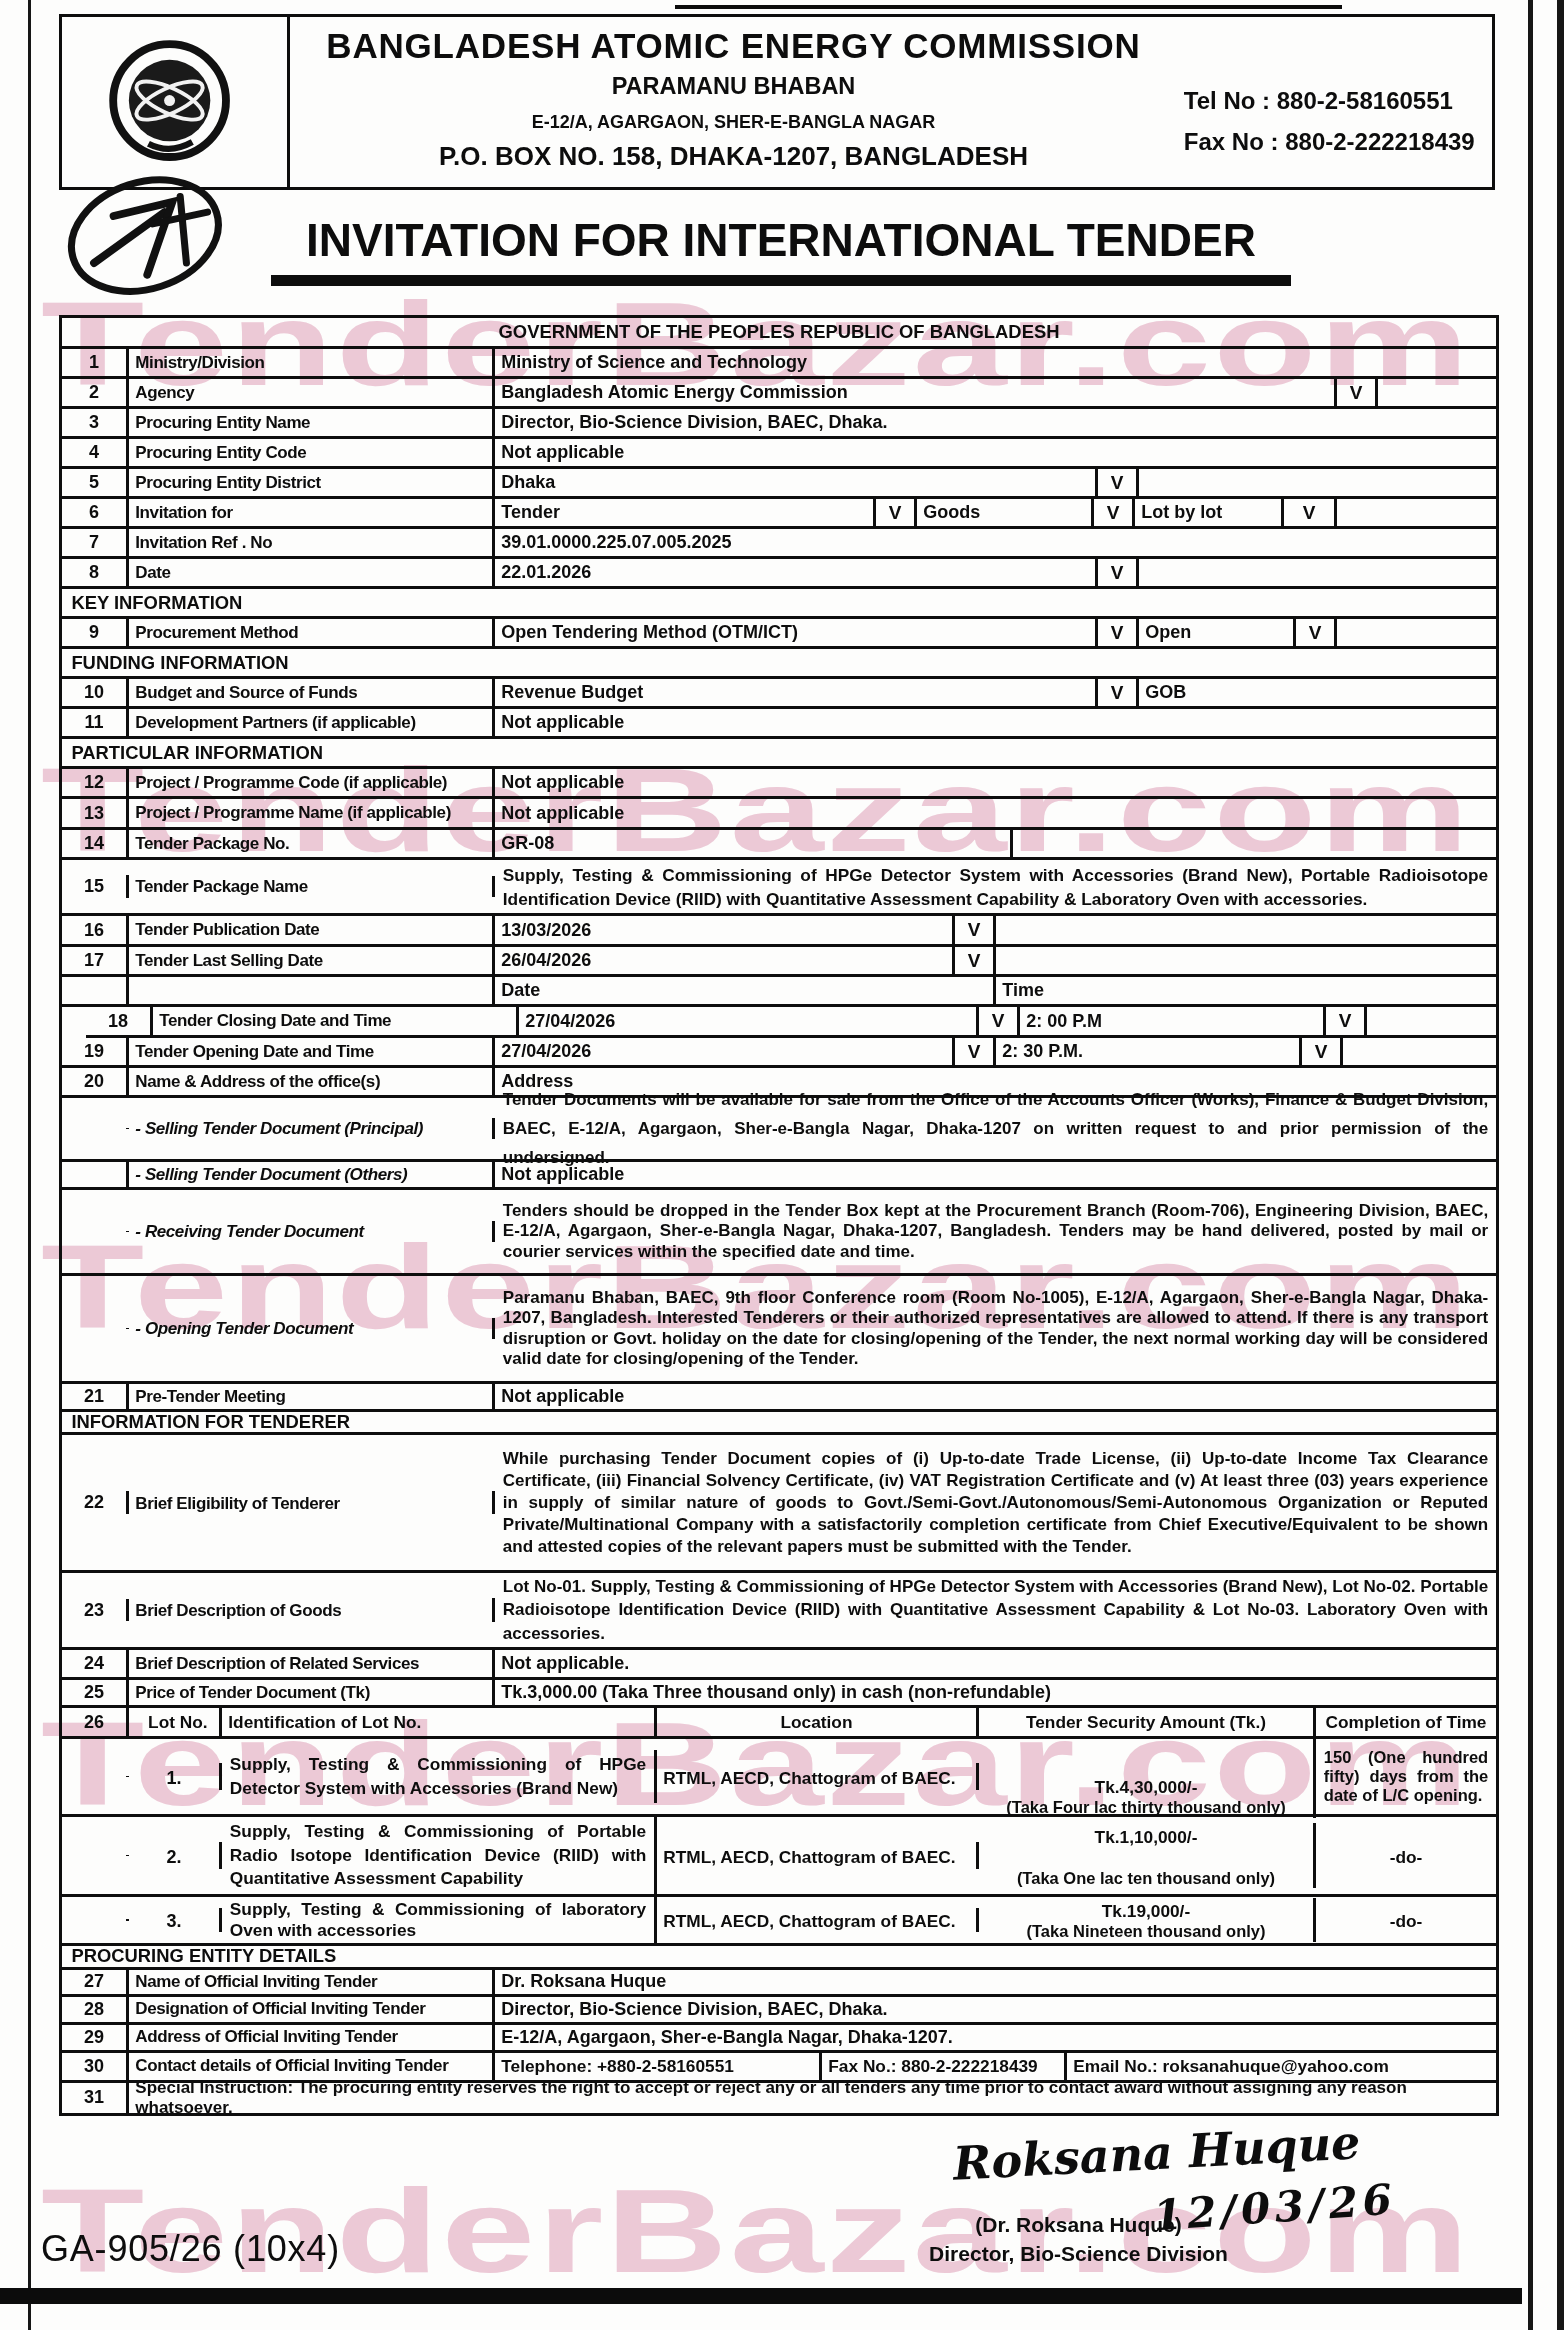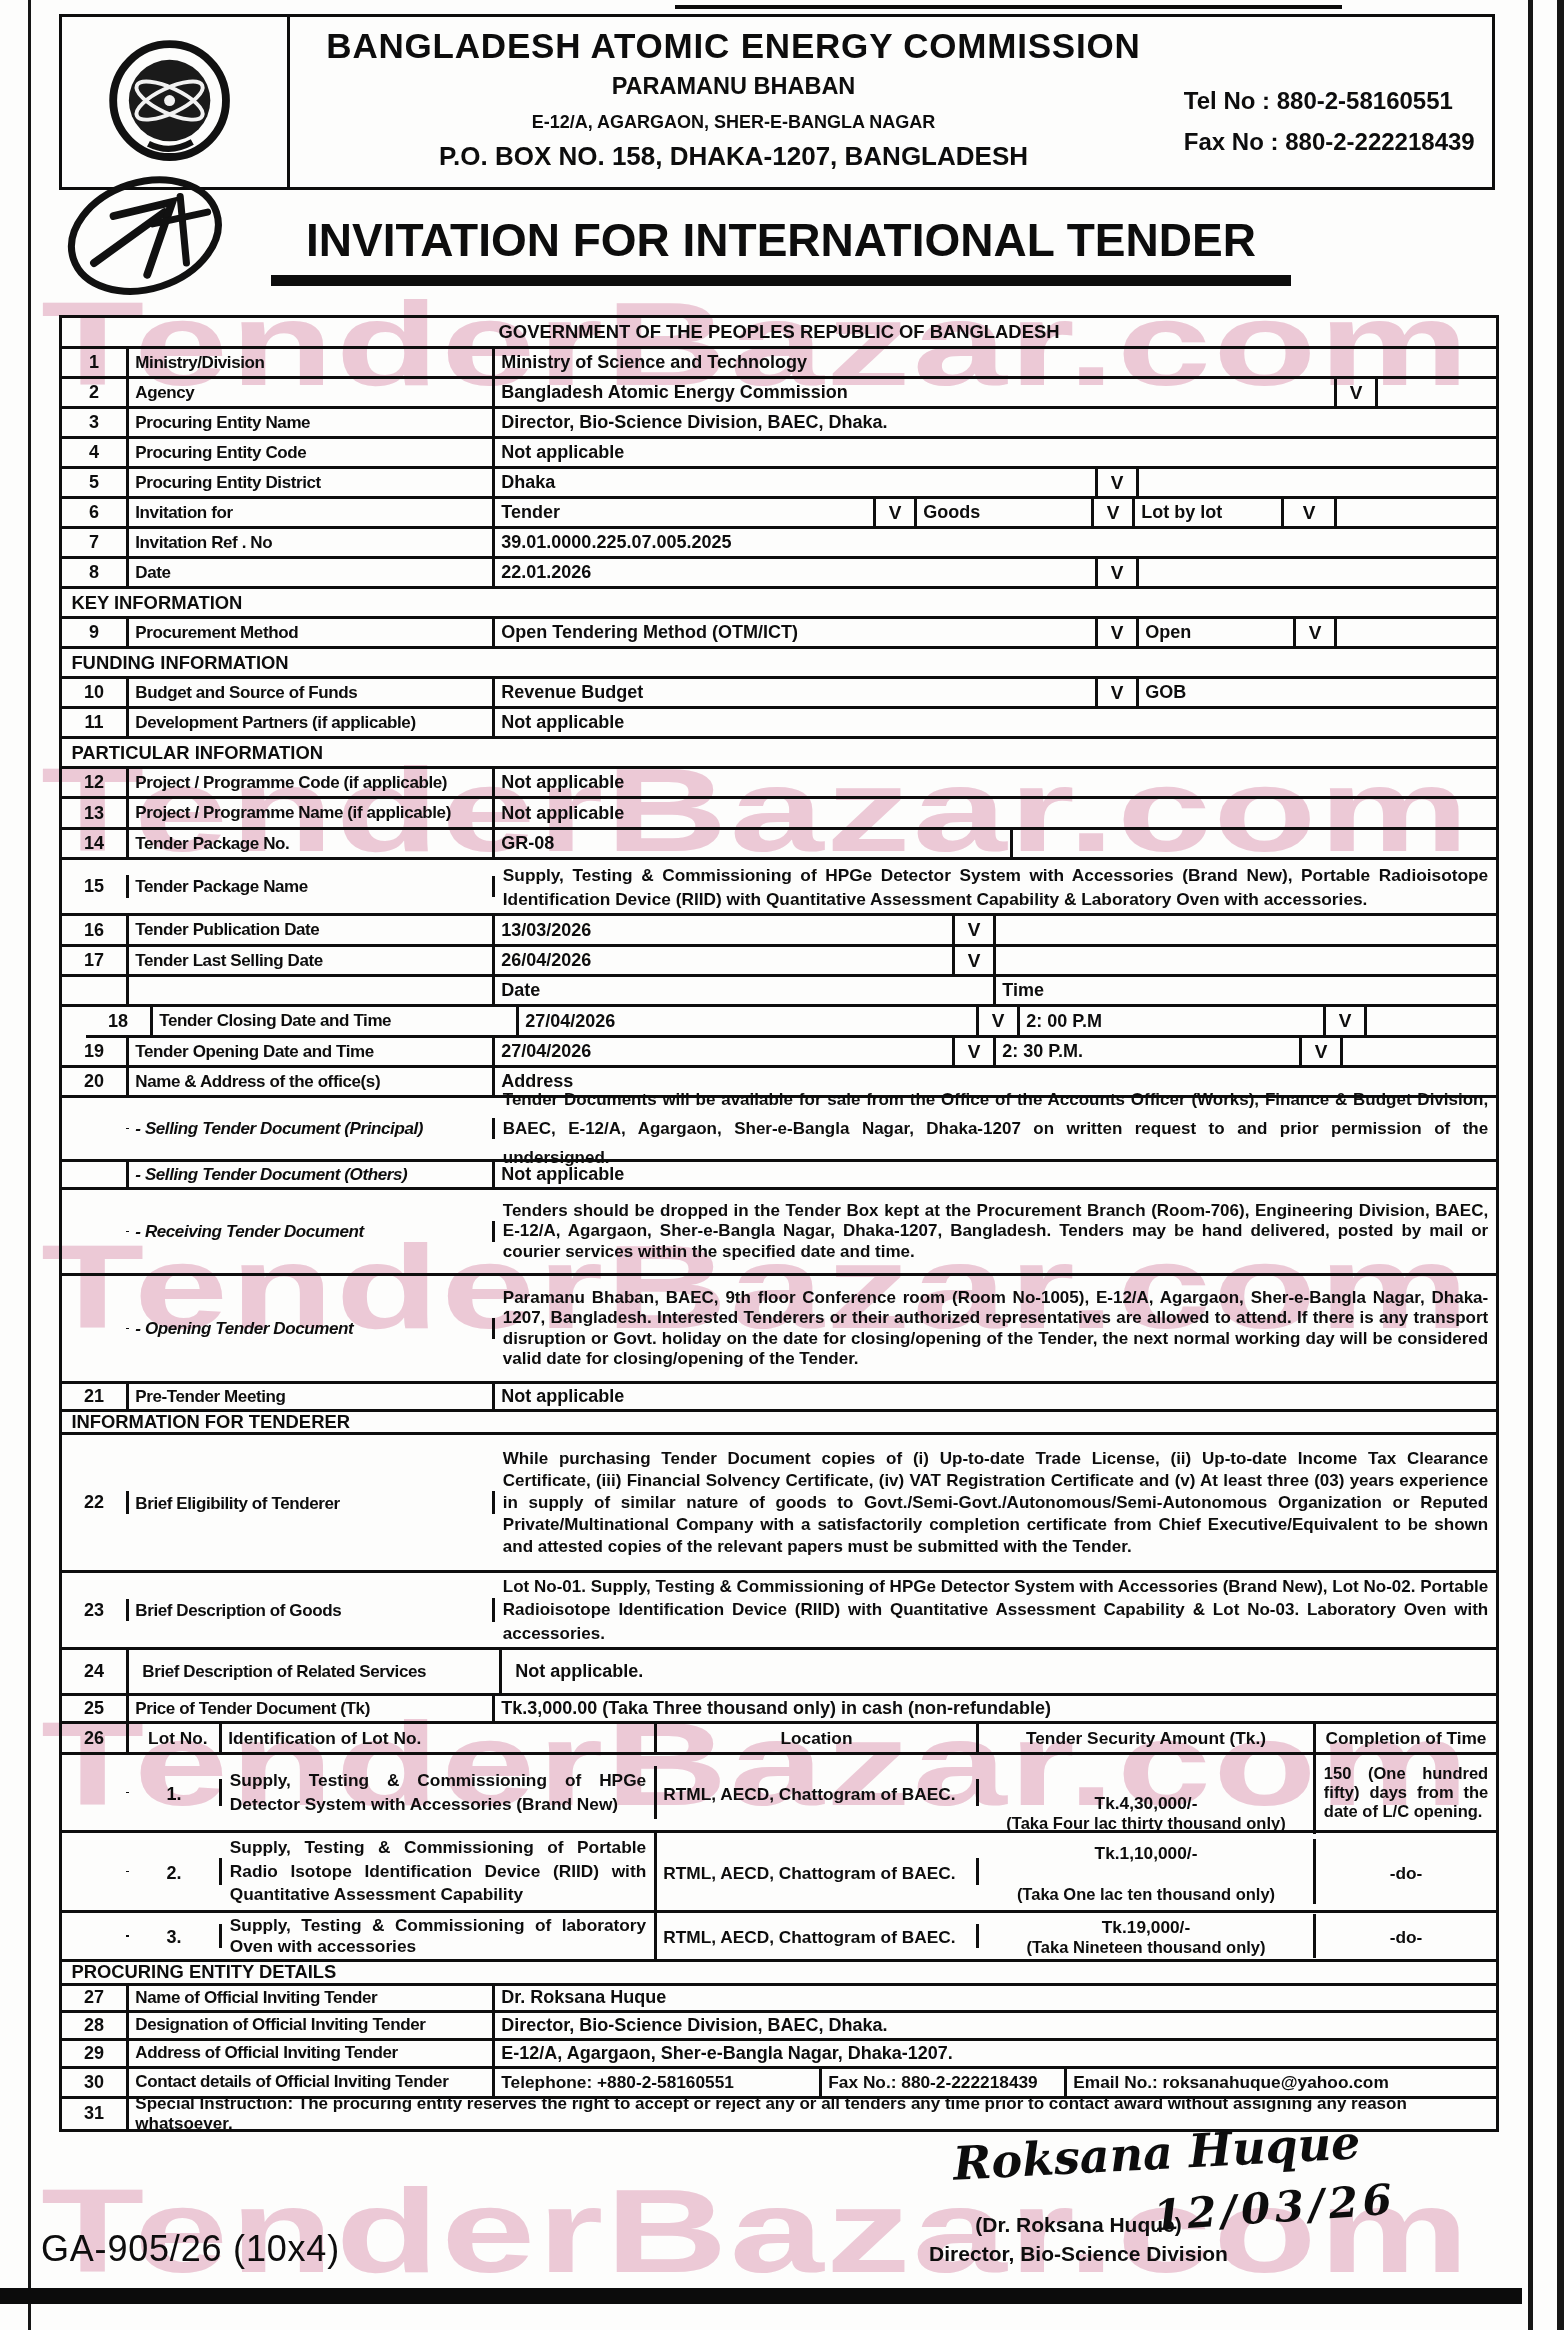--- a/index.html
+++ b/index.html
@@ -329,21 +329,21 @@
       <div class="cell c-label" style="align-items:flex-start; padding-top:3.1px;">Brief Eligibility of Tenderer</div>
       <div class="cell c-val para" style="font-size:17px; line-height:22px;">While purchasing Tender Document copies of (i) Up-to-date Trade License, (ii) Up-to-date Income Tax Clearance Certificate, (iii) Financial Solvency Certificate, (iv) VAT Registration Certificate and (v) At least three (03) years experience in supply of similar nature of goods to Govt./Semi-Govt./Autonomous/Semi-Autonomous Organization or Reputed Private/Multinational Company with a satisfactorily completion certificate from Chief Executive/Equivalent to be shown and attested copies of the relevant papers must be submitted with the Tender.</div>
     </div>
 
     <div class="row vtop" style="height:77px;">
       <div class="cell c-sn">23</div>
       <div class="cell c-label" style="align-items:flex-start; padding-top:3.1px;">Brief Description of Goods</div>
       <div class="cell c-val para" style="font-size:17px; line-height:23.5px;">Lot No-01. Supply, Testing &amp; Commissioning of HPGe Detector System with Accessories (Brand New), Lot No-02. Portable Radioisotope Identification Device (RIID) with Quantitative Assessment Capability &amp; Lot No-03. Laboratory Oven with accessories.</div>
     </div>
 
-    <div class="row" style="height:46px;gap:7px;">
+    <div class="row" style="height:30px;">
       <div class="cell c-sn">24</div>
       <div class="cell c-label">Brief Description of Related Services</div>
       <div class="cell c-val">Not applicable.</div>
     </div>
 
     <div class="row" style="height:28px;">
       <div class="cell c-sn">25</div>
       <div class="cell c-label">Price of Tender Document (Tk)</div>
       <div class="cell c-val">Tk.3,000.00 (Taka Three thousand only) in cash (non-refundable)</div>
     </div>

